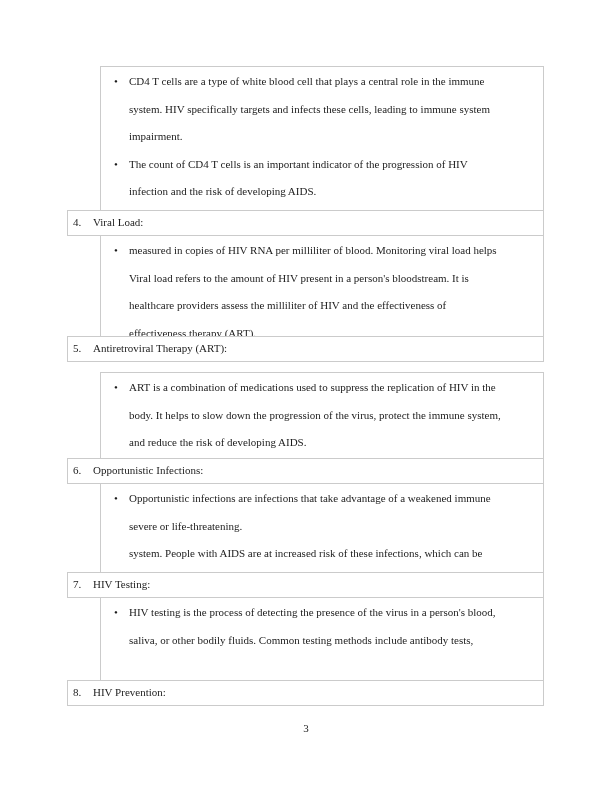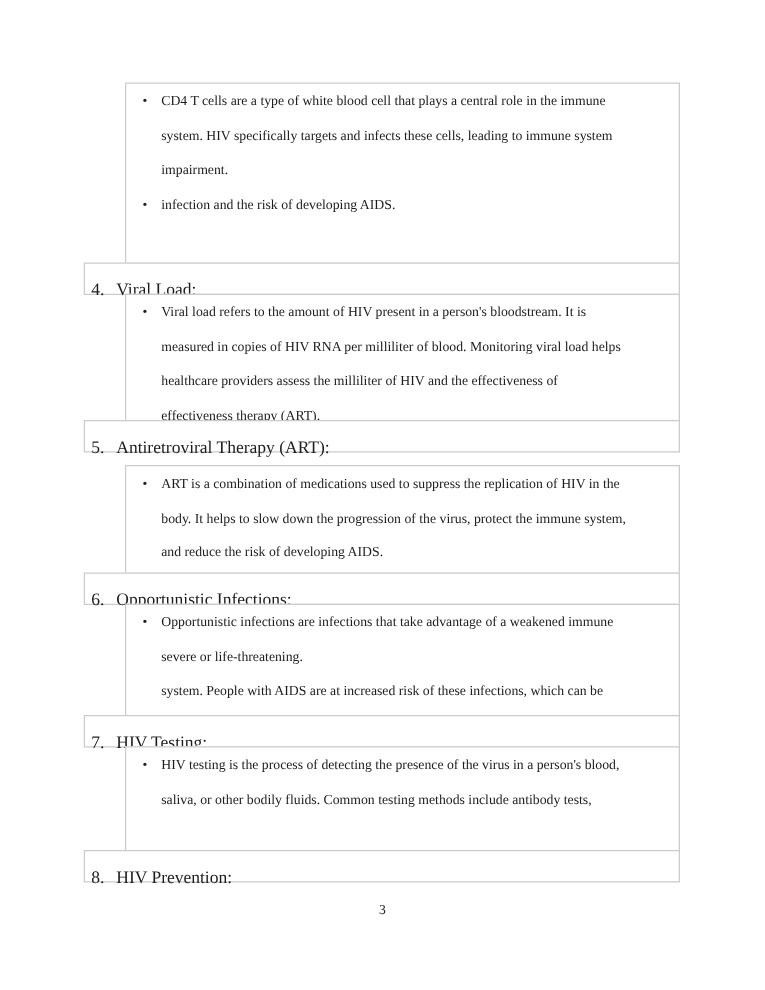--- a/index.html
+++ b/index.html
@@ -19,23 +19,23 @@
   .box {
     position: absolute;
     left: 67px;
     width: 477px;
     border: 1px solid #cbcbcb;
     box-sizing: border-box;
     background: #ffffff;
   }
   .heading-box {
     height: 26px;
-    font-size: 14px;
+    font-size: 11px;
     line-height: 19px;
-    padding: 12px 0 0 5px;
+    padding: 2px 0 0 5px;
     white-space: nowrap;
   }
   .heading-box .num {
     display: inline-block;
     width: 20px;
   }
   .bullet-box {
     left: 100px;
     width: 444px;
     padding-top: 1px;
@@ -76,34 +76,35 @@
       <span class="bullet-marker">•</span>
       <div>
         <div class="text-line">CD4 T cells are a type of white blood cell that plays a central role in the immune</div>
         <div class="text-line">system. HIV specifically targets and infects these cells, leading to immune system</div>
         <div class="text-line">impairment.</div>
       </div>
     </div>
     <div class="bullet-item">
       <span class="bullet-marker">•</span>
       <div>
+        <div class="text-line">The count of CD4 T cells is an important indicator of the progression of HIV</div>
         <div class="text-line">infection and the risk of developing AIDS.</div>
       </div>
     </div>
   </section>
 
   <section class="box heading-box" style="top:210px">
     <span class="num">4.</span><span class="title">Viral Load:</span>
   </section>
   <section class="box bullet-box" style="top:235px;height:113px">
     <div class="bullet-item">
       <span class="bullet-marker">•</span>
       <div>
+        <div class="text-line">measured in copies of HIV RNA per milliliter of blood. Monitoring viral load helps</div>
         <div class="text-line">Viral load refers to the amount of HIV present in a person's bloodstream. It is</div>
-        <div class="text-line">measured in copies of HIV RNA per milliliter of blood. Monitoring viral load helps</div>
         <div class="text-line">healthcare providers assess the milliliter of HIV and the effectiveness of</div>
         <div class="text-line">effectiveness therapy (ART).</div>
       </div>
     </div>
   </section>
 
   <section class="box heading-box" style="top:336px">
     <span class="num">5.</span><span class="title">Antiretroviral Therapy (ART):</span>
   </section>
   <section class="box bullet-box" style="top:372px;height:87px">

